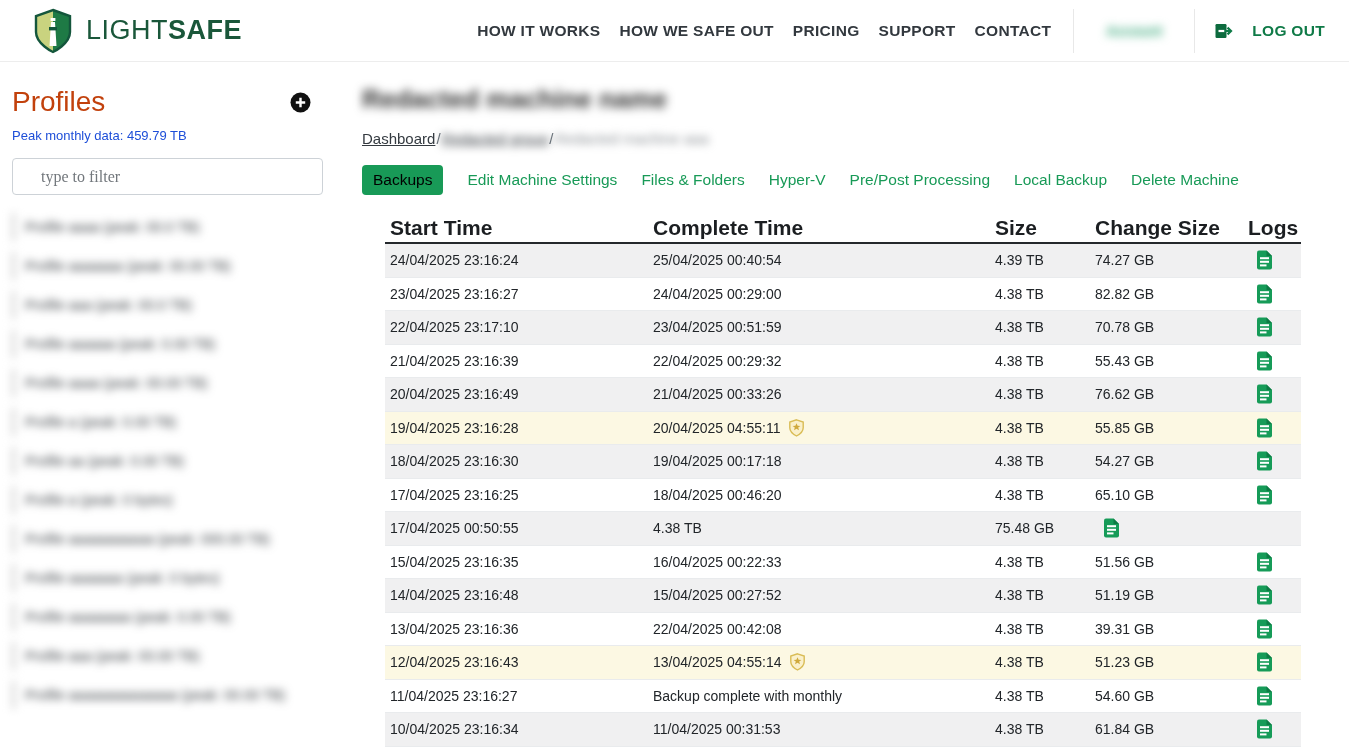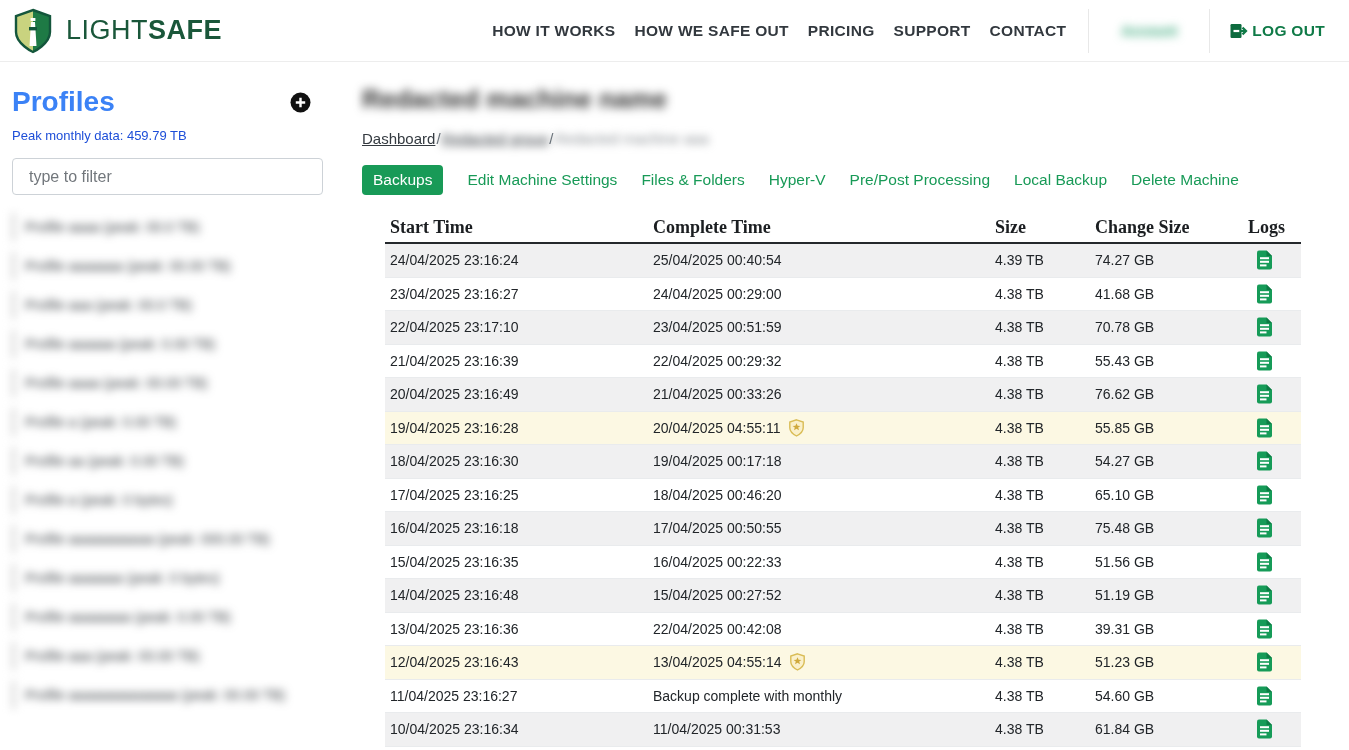--- a/index.html
+++ b/index.html
@@ -1,74 +1,74 @@
 <!DOCTYPE html>
 <html><head>
 <meta charset="utf-8">
 <style>
   * { margin:0; padding:0; box-sizing:border-box; }
   html,body { width:1349px; height:750px; overflow:hidden; background:#fff;
               font-family:"Liberation Sans", sans-serif; color:#212529; }
 
   
-  .header { height:62px; display:flex; align-items:center; padding:0 24px 0 12px;
+  .header { height:62px; display:flex; align-items:center; padding:0 24px 0 32px;
             border-bottom:1px solid #ededed; background:#fff; }
   .logo { display:flex; align-items:center; gap:12px; }
   .wordmark { font-size:27px; letter-spacing:.5px; color:#1a573a; }
   .wordmark .light { font-weight:400; }
   .wordmark .bold  { font-weight:800; }
   .nav { margin-left:auto; display:flex; align-items:center; gap:19px; }
   .nav a { font-size:15.5px; font-weight:600; color:#32383e; text-decoration:none;
            letter-spacing:.3px; cursor:pointer; }
   .account { display:flex; align-items:center; margin-left:22px; }
   .vdiv { width:1px; height:44px; background:#e8e8e8; }
   .username { width:92px; text-align:center; margin:0 14px; color:#3aa87b;
               font-weight:700; font-size:14px; filter:blur(5px); user-select:none; }
-  .logout { display:flex; align-items:center; gap:3px; margin-left:20px; cursor:pointer;
+  .logout { display:flex; align-items:center; gap:18px; margin-left:20px; cursor:pointer;
             color:#0f7a47; font-weight:800; font-size:15.5px; letter-spacing:.3px; }
 
   
   .content { display:flex; height:688px; }
 
   
   .sidebar { width:345px; padding:24px 22px 0 12px; flex:none; }
   .side-head { display:flex; align-items:center; justify-content:space-between; }
-  .side-title { font-size:28px; font-weight:700; color:#3b82f6; }
+  .side-title { font-size:28px; font-weight:400; color:#c2410c; }
   .plus-btn { width:21px; height:21px; border:none; background:none; cursor:pointer;
               margin-right:12px; padding:0; display:flex; }
   .peak { font-size:13px; color:#1d4ed8; margin-top:10px; }
   .filter-input { margin-top:15px; width:100%; height:37px; border:1px solid #cdd2d7;
-                  border-radius:4px; font-size:16px; padding:0 16px; color:#333;
-                  font-family:Liberation Sans, sans-serif; outline:none; }
+                  border-radius:4px; font-size:16px; padding:0 28px; color:#333;
+                  font-family:Liberation Serif, serif; outline:none; }
   .filter-input::placeholder { color:#72777c; }
   .profile-list { margin-top:18px; }
   .profile-item { border-left:3px solid #c9c9c9; padding:6px 0 6px 10px; margin-bottom:11px;
                   font-size:14px; color:#3a3f44; cursor:pointer; white-space:nowrap;
                   filter:blur(4px); user-select:none; }
 
   
   .main { flex:1; padding:22px 0 0 17px; }
   .page-title { font-size:26px; font-weight:600; color:#333; line-height:30px;
                 filter:blur(5px); user-select:none; }
   .breadcrumb { margin-top:16px; font-size:15px; color:#343a40; display:flex; gap:1px;
                 align-items:center; height:16px;text-align:center; }
   .breadcrumb a { color:#343a40; text-decoration:underline; cursor:pointer; }
   .breadcrumb .sep { color:#6c757d; }
   .crumb-blur { filter:blur(4px); user-select:none; }
   .crumb-muted { color:#8a8f94; }
 
   .tabs { margin-top:18px; display:flex; align-items:center; gap:24px; height:31px; }
   .tab { font-size:15.5px; color:#189a57; text-decoration:none; cursor:pointer; }
-  .tab.active { background:#189a57; color:#ffffff; padding:6px 11px; border-radius:4px; }
+  .tab.active { background:#189a57; color:#000000; padding:6px 11px; border-radius:4px; }
 
   
   .table { margin:18px 0 0 23px; width:916px; }
   .thead, .tr { display:grid; grid-template-columns:263px 342px 100px 153px 58px; }
   .thead { height:31px; align-items:center; border-bottom:2px solid #24282c; }
-  .th { font-size:18px; font-weight:700; color:#1b1e21; padding-left:5px;font-family:Liberation Serif, serif; }
+  .th { font-size:21px; font-weight:700; color:#1b1e21; padding-left:5px; }
   .tr { height:33.5px; align-items:center; border-bottom:1px solid #e9ebed; background:#fff; }
   .tr.stripe { background:#f0f0f1; }
   .tr.warn { background:#fcf8e3; }
   .td { font-size:14px; color:#212529; padding-left:5px; display:flex; align-items:center; gap:9px; }
   .td.logs a { display:flex; padding-left:8px; cursor:pointer; }
 </style>
 </head>
 <body>
 
 <div class="header">
@@ -190,21 +190,21 @@
                     <rect x="4" y="14.4" width="6.5" height="2" fill="#fff"></rect>
                   </svg>
                 </span>
               </a>
             </div>
           </div>
           <div class="tr ">
             <div class="td">23/04/2025 23:16:27</div>
             <div class="td">24/04/2025 00:29:00</div>
             <div class="td">4.38 TB</div>
-            <div class="td">41.68 GB</div>
+            <div class="td">82.82 GB</div>
             <div class="td logs">
               <a>
                 <span style="display:flex;">
                   <svg width="17" height="20" viewBox="0 0 17 20">
                     <path d="M3 0.5 H10.5 L16 6 V17.5 Q16 19.5 14 19.5 H3 Q1 19.5 1 17.5 V2.5 Q1 0.5 3 0.5 Z" fill="#169b58"></path>
                     <path d="M10.5 0.5 L16 6 H10.5 Z" fill="#0d7a44"></path>
                     <rect x="4" y="7.2" width="9" height="2" fill="#fff"></rect>
                     <rect x="4" y="10.8" width="9" height="2" fill="#fff"></rect>
                     <rect x="4" y="14.4" width="6.5" height="2" fill="#fff"></rect>
                   </svg>
@@ -325,21 +325,20 @@
                     <path d="M10.5 0.5 L16 6 H10.5 Z" fill="#0d7a44"></path>
                     <rect x="4" y="7.2" width="9" height="2" fill="#fff"></rect>
                     <rect x="4" y="10.8" width="9" height="2" fill="#fff"></rect>
                     <rect x="4" y="14.4" width="6.5" height="2" fill="#fff"></rect>
                   </svg>
                 </span>
               </a>
             </div>
           </div>
           <div class="tr stripe">
-            <div class="td">16/04/2025 23:16:18</div>
             <div class="td">17/04/2025 00:50:55</div>
             <div class="td">4.38 TB</div>
             <div class="td">75.48 GB</div>
             <div class="td logs">
               <a>
                 <span style="display:flex;">
                   <svg width="17" height="20" viewBox="0 0 17 20">
                     <path d="M3 0.5 H10.5 L16 6 V17.5 Q16 19.5 14 19.5 H3 Q1 19.5 1 17.5 V2.5 Q1 0.5 3 0.5 Z" fill="#169b58"></path>
                     <path d="M10.5 0.5 L16 6 H10.5 Z" fill="#0d7a44"></path>
                     <rect x="4" y="7.2" width="9" height="2" fill="#fff"></rect>

